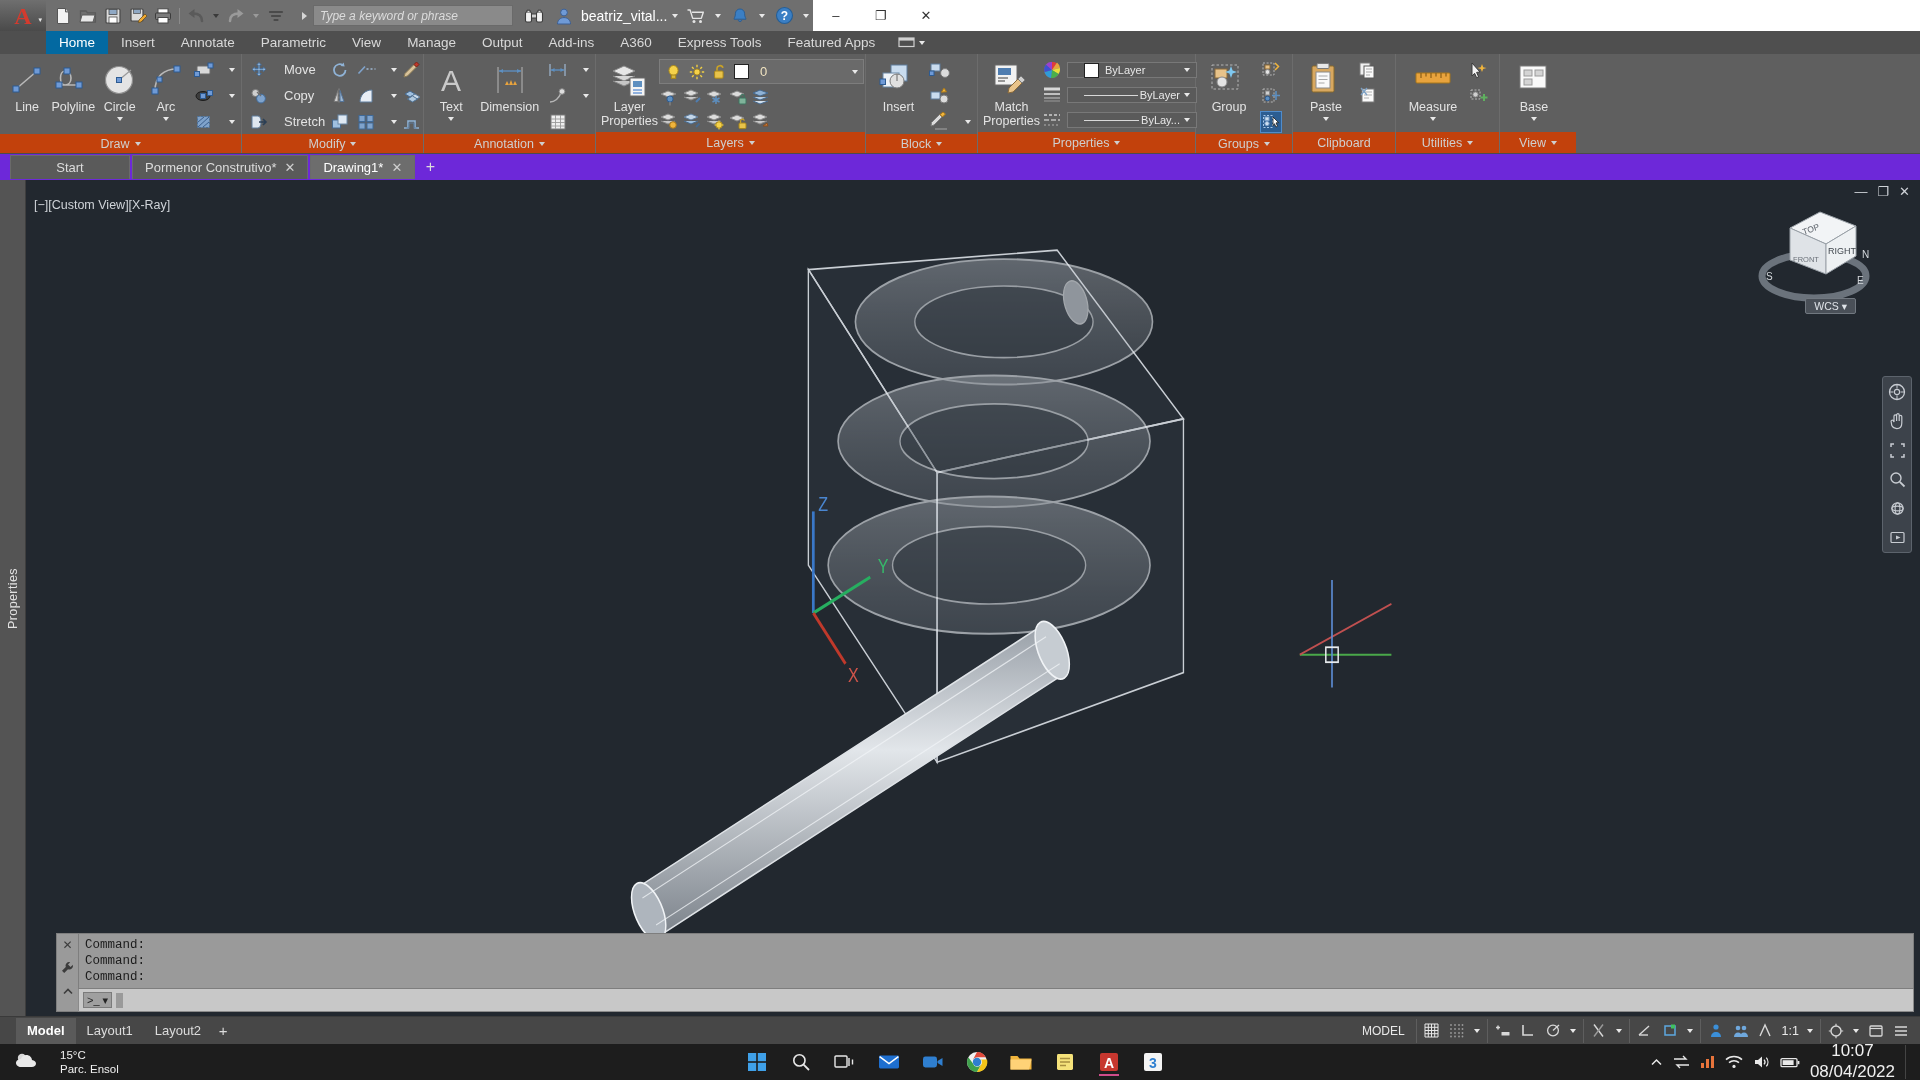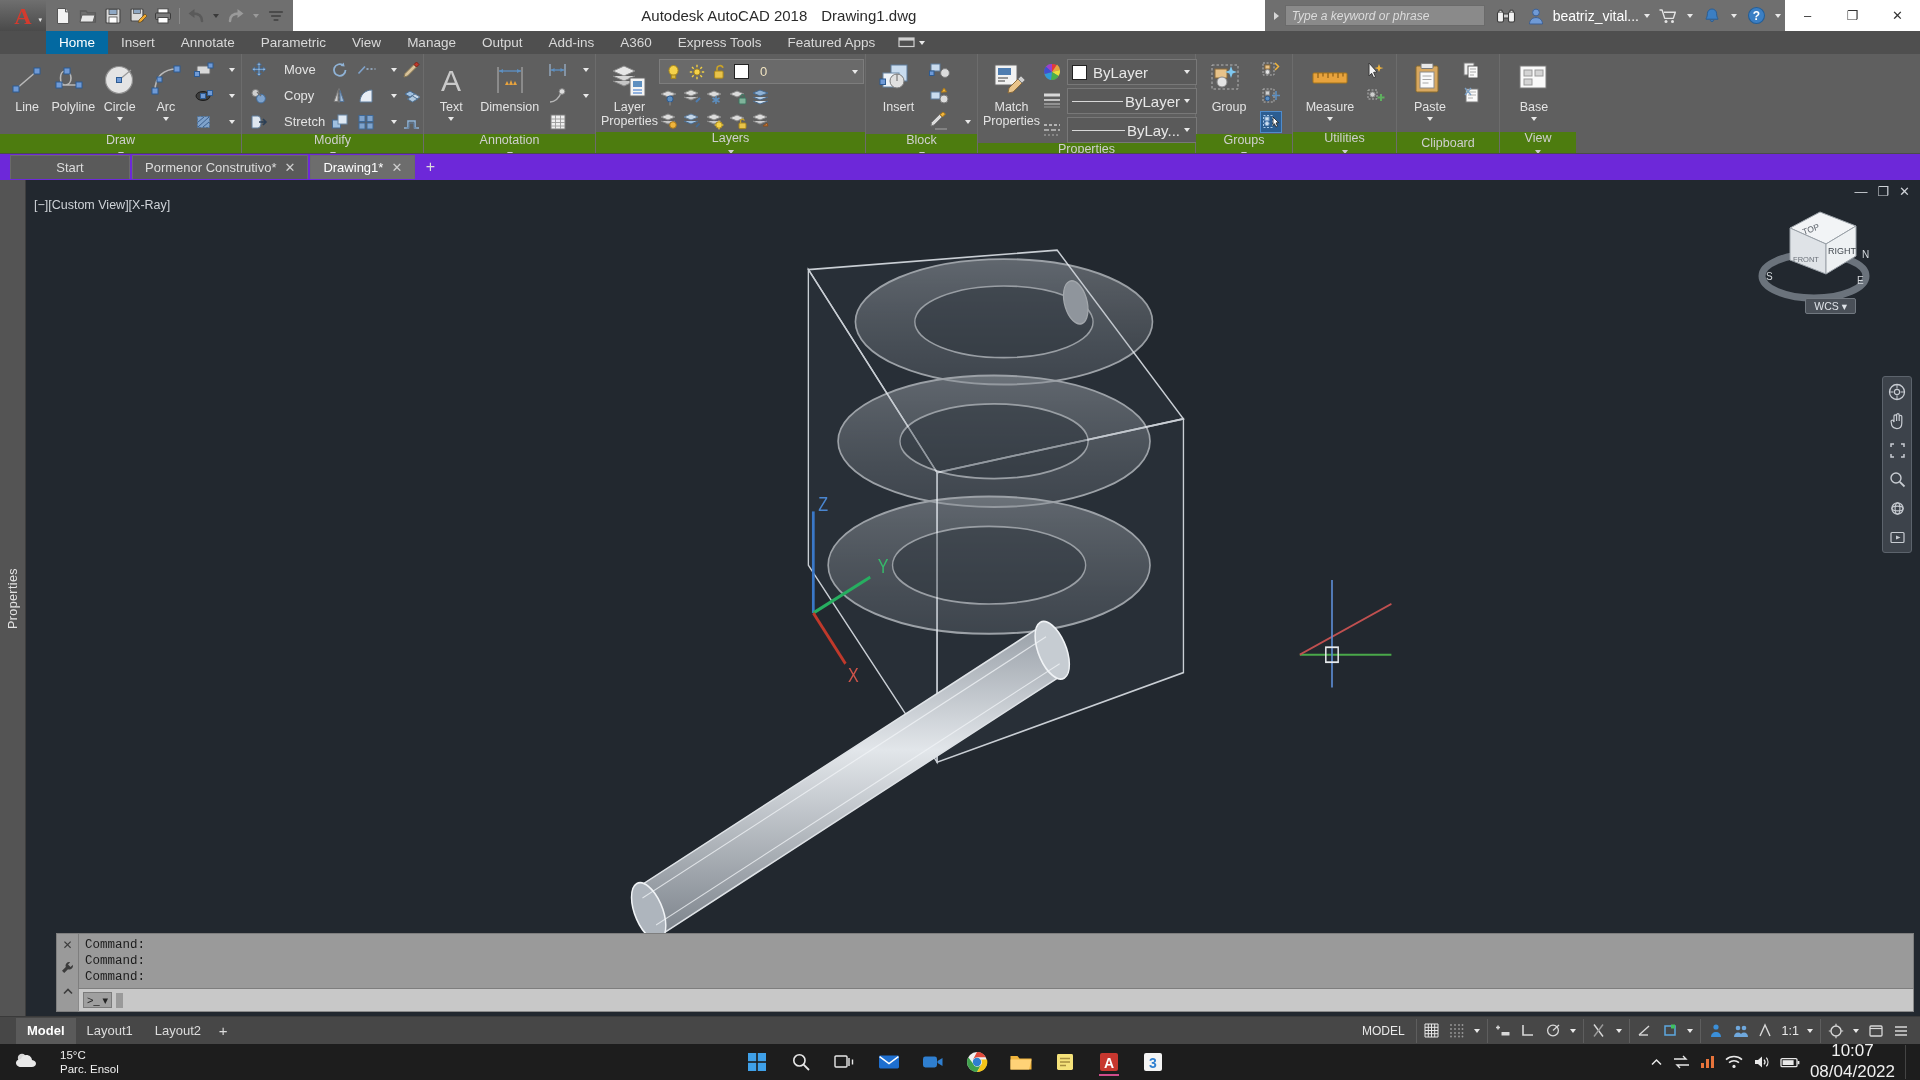--- a/index.html
+++ b/index.html
@@ -55,43 +55,43 @@
 
   
   .ribbon {
     height:100px; background:#5f5f5f; display:flex; align-items:stretch; flex:0 0 100px;
     border-bottom:1px solid #4b4b4b; overflow:hidden;
   }
   .panel { display:flex; flex-direction:column; border-right:1px solid #6c6c6c; position:relative; }
   .panel-body { flex:1; display:flex; align-items:flex-start; padding:3px 4px 0 4px; }
   .panel-label {
     height:21px; display:flex; align-items:center; justify-content:center;
-    color:#cfcfcf; font-size:12.5px; gap:5px; background:#4d7c0f;flex-direction:column;
+    color:#cfcfcf; font-size:12.5px; gap:5px; background:#c2410c;
   }
   .panel-label .caret { border-top-color:#cfcfcf; }
 
   .bigbtn {
     width:54px; display:flex; flex-direction:column; align-items:center;
     padding:3px 1px 0 1px; cursor:pointer; border-radius:2px;
   }
   .bigbtn .ic { height:40px; display:flex; align-items:center; justify-content:center; }
   .bigbtn .lb { color:#e3e3e3; font-size:12.5px; text-align:center; line-height:1.1; margin-top:1px; white-space:nowrap; }
   .bigbtn .lb2 { color:#e3e3e3; font-size:12.5px; text-align:center; line-height:1.05; white-space:nowrap; }
   .bigbtn .dd { margin-top:2px; }
 
   .smallcol { display:flex; flex-direction:column; gap:1px; }
   .smallrow { display:flex; align-items:center; height:25px; gap:14px; padding:0 2px; cursor:pointer; border-radius:2px; }
   .smallrow .lbl { color:#e3e3e3; font-size:13px; white-space:nowrap; }
   .iconbox { width:22px; height:22px; display:flex; align-items:center; justify-content:center; flex:0 0 22px; }
   .iconbox.sel { background:#2c5d91; border:1px solid #4f8ccc; }
 
   
   .combo {
-    height:26px; background:#5a5a5a; border:1px solid #787878;
-    display:flex; align-items:center; padding:0 2px 0 4px; color:#e8e8e8; font-size:15px; cursor:pointer;
+    height:16px; background:#5a5a5a; border:1px solid #787878;
+    display:flex; align-items:center; padding:0 2px 0 16px; color:#e8e8e8; font-size:11px; cursor:pointer;
   }
   .combo .txt { flex:1; white-space:nowrap; overflow:hidden; }
   .combo .arrow { width:14px; display:flex; justify-content:center; }
   .swatch { width:15px; height:15px; background:#fff; border:1px solid #222; margin-right:6px; flex:0 0 15px; }
 
   .layerbar {
     width:205px; height:25px; background:#6a6a6a; border:1px solid #7d7d7d;
     display:flex; align-items:center; gap:5px; padding:0 5px; cursor:pointer;
   }
 
@@ -247,24 +247,20 @@
       <div class="qicon" style="width:12px">
           <span class="caret dark" style="border-top-color:#9a9a9a"></span>
         </div>
       <div class="qicon">
         <svg width="18" height="18" viewBox="0 0 18 18">
             <path d="M3 5h12M5 9h8M7.5 13h3" stroke="#4a4a4a" stroke-width="2.2" stroke-linecap="round"></path>
           </svg>
       </div>
     </div>
 
-    <div class="title-center">
-      <span>Autodesk AutoCAD 2018</span>
-      <span>Drawing1.dwg</span>
-    </div>
 
     <div class="title-right">
       <div class="tr-icon" style="width:16px">
         <svg width="8" height="10" viewBox="0 0 8 10">
             <path d="M1 1l5 4-5 4z" fill="#d6d6d6"></path>
           </svg>
       </div>
       <div class="searchbox">
         <span>Type a keyword or phrase</span>
       </div>
@@ -918,58 +914,20 @@
             </span>
           </div>
         </div>
       </div>
       <div class="panel-label">
         <span>Groups</span>
           <span class="caret"></span>
       </div>
     </div>
 
-    <div class="panel" style="width:104px">
-      <div class="panel-body">
-        <div class="bigbtn" style="width:66px">
-          <span class="ic">
-            <svg width="44" height="34" viewBox="0 0 44 34">
-                <rect x="5" y="10" width="34" height="10" rx="1" fill="#e8a33d" stroke="#a8771a"></rect>
-                <path d="M10 10v5M15 10v3.5M20 10v5M25 10v3.5M30 10v5M35 10v3.5" stroke="#8a5f18" stroke-width="1.2"></path>
-              </svg>
-          </span>
-          <span class="lb">Measure</span>
-          <span class="dd caret"></span>
-        </div>
-        <div class="smallcol">
-          <div class="smallrow">
-            <span class="iconbox">
-              <svg width="20" height="18" viewBox="0 0 20 18">
-                  <path d="M3 2l8 9-3.4.4 2 4.4-2 .9-2-4.4L3 15z" fill="#f4f4f4" stroke="#3a3a3a"></path>
-                  <path d="M13 3l1.2 3.2L17.5 7l-3.3 1L13 11l-1.2-3L8.5 7l3.3-.8z" fill="#f0b43c"></path>
-                </svg>
-            </span>
-          </div>
-          <div class="smallrow">
-            <span class="iconbox">
-              <svg width="20" height="18" viewBox="0 0 20 18">
-                  <rect x="2" y="3" width="9" height="9" fill="none" stroke="#b5b5b5" stroke-dasharray="2 1.5"></rect>
-                  <circle cx="6.5" cy="7.5" r="2.6" fill="#cfcfcf" stroke="#8a8a8a"></circle>
-                  <path d="M15 7v7M11.5 10.5h7" stroke="#5fb05f" stroke-width="2"></path>
-                </svg>
-            </span>
-          </div>
-        </div>
-      </div>
-      <div class="panel-label">
-        <span>Utilities</span>
-          <span class="caret"></span>
-      </div>
-    </div>
-
     <div class="panel" style="width:103px">
       <div class="panel-body">
         <div class="bigbtn" style="width:58px">
           <span class="ic">
             <svg width="38" height="36" viewBox="0 0 38 36">
                 <rect x="5" y="4" width="22" height="26" rx="1.5" fill="#d8a860" stroke="#8a6a2a"></rect>
                 <rect x="10" y="1.5" width="12" height="5" rx="1" fill="#e8e8e8" stroke="#7a7a7a"></rect>
                 <rect x="9" y="10" width="14" height="16" fill="#fafafa" stroke="#8a8a8a"></rect>
                 <path d="M11.5 14h9M11.5 17.5h9M11.5 21h6" stroke="#a8a8a8" stroke-width="1.2"></path>
               </svg>
@@ -993,20 +951,58 @@
                   <rect x="4" y="2" width="12" height="13" fill="#fafafa" stroke="#7a7a7a"></rect>
                   <path d="M6 5h8M6 8h8M6 11h5" stroke="#b0b0b0" stroke-width="1"></path>
                   <path d="M3 1l6 7M9 1L3 8" stroke="#7a9fc4" stroke-width="1.3"></path>
                 </svg>
             </span>
           </div>
         </div>
       </div>
       <div class="panel-label">
         <span>Clipboard</span>
+      </div>
+    </div>
+
+    <div class="panel" style="width:104px">
+      <div class="panel-body">
+        <div class="bigbtn" style="width:66px">
+          <span class="ic">
+            <svg width="44" height="34" viewBox="0 0 44 34">
+                <rect x="5" y="10" width="34" height="10" rx="1" fill="#e8a33d" stroke="#a8771a"></rect>
+                <path d="M10 10v5M15 10v3.5M20 10v5M25 10v3.5M30 10v5M35 10v3.5" stroke="#8a5f18" stroke-width="1.2"></path>
+              </svg>
+          </span>
+          <span class="lb">Measure</span>
+          <span class="dd caret"></span>
+        </div>
+        <div class="smallcol">
+          <div class="smallrow">
+            <span class="iconbox">
+              <svg width="20" height="18" viewBox="0 0 20 18">
+                  <path d="M3 2l8 9-3.4.4 2 4.4-2 .9-2-4.4L3 15z" fill="#f4f4f4" stroke="#3a3a3a"></path>
+                  <path d="M13 3l1.2 3.2L17.5 7l-3.3 1L13 11l-1.2-3L8.5 7l3.3-.8z" fill="#f0b43c"></path>
+                </svg>
+            </span>
+          </div>
+          <div class="smallrow">
+            <span class="iconbox">
+              <svg width="20" height="18" viewBox="0 0 20 18">
+                  <rect x="2" y="3" width="9" height="9" fill="none" stroke="#b5b5b5" stroke-dasharray="2 1.5"></rect>
+                  <circle cx="6.5" cy="7.5" r="2.6" fill="#cfcfcf" stroke="#8a8a8a"></circle>
+                  <path d="M15 7v7M11.5 10.5h7" stroke="#5fb05f" stroke-width="2"></path>
+                </svg>
+            </span>
+          </div>
+        </div>
+      </div>
+      <div class="panel-label">
+        <span>Utilities</span>
+          <span class="caret"></span>
       </div>
     </div>
 
     <div class="panel" style="width:76px;border-right:none">
       <div class="panel-body">
         <div class="bigbtn" style="width:60px">
           <span class="ic">
             <svg width="38" height="36" viewBox="0 0 38 36">
                 <rect x="5" y="4" width="26" height="22" fill="#fafafa" stroke="#7a7a7a"></rect>
                 <rect x="9" y="8" width="8" height="6" fill="#d4d4d4" stroke="#9a9a9a"></rect>

